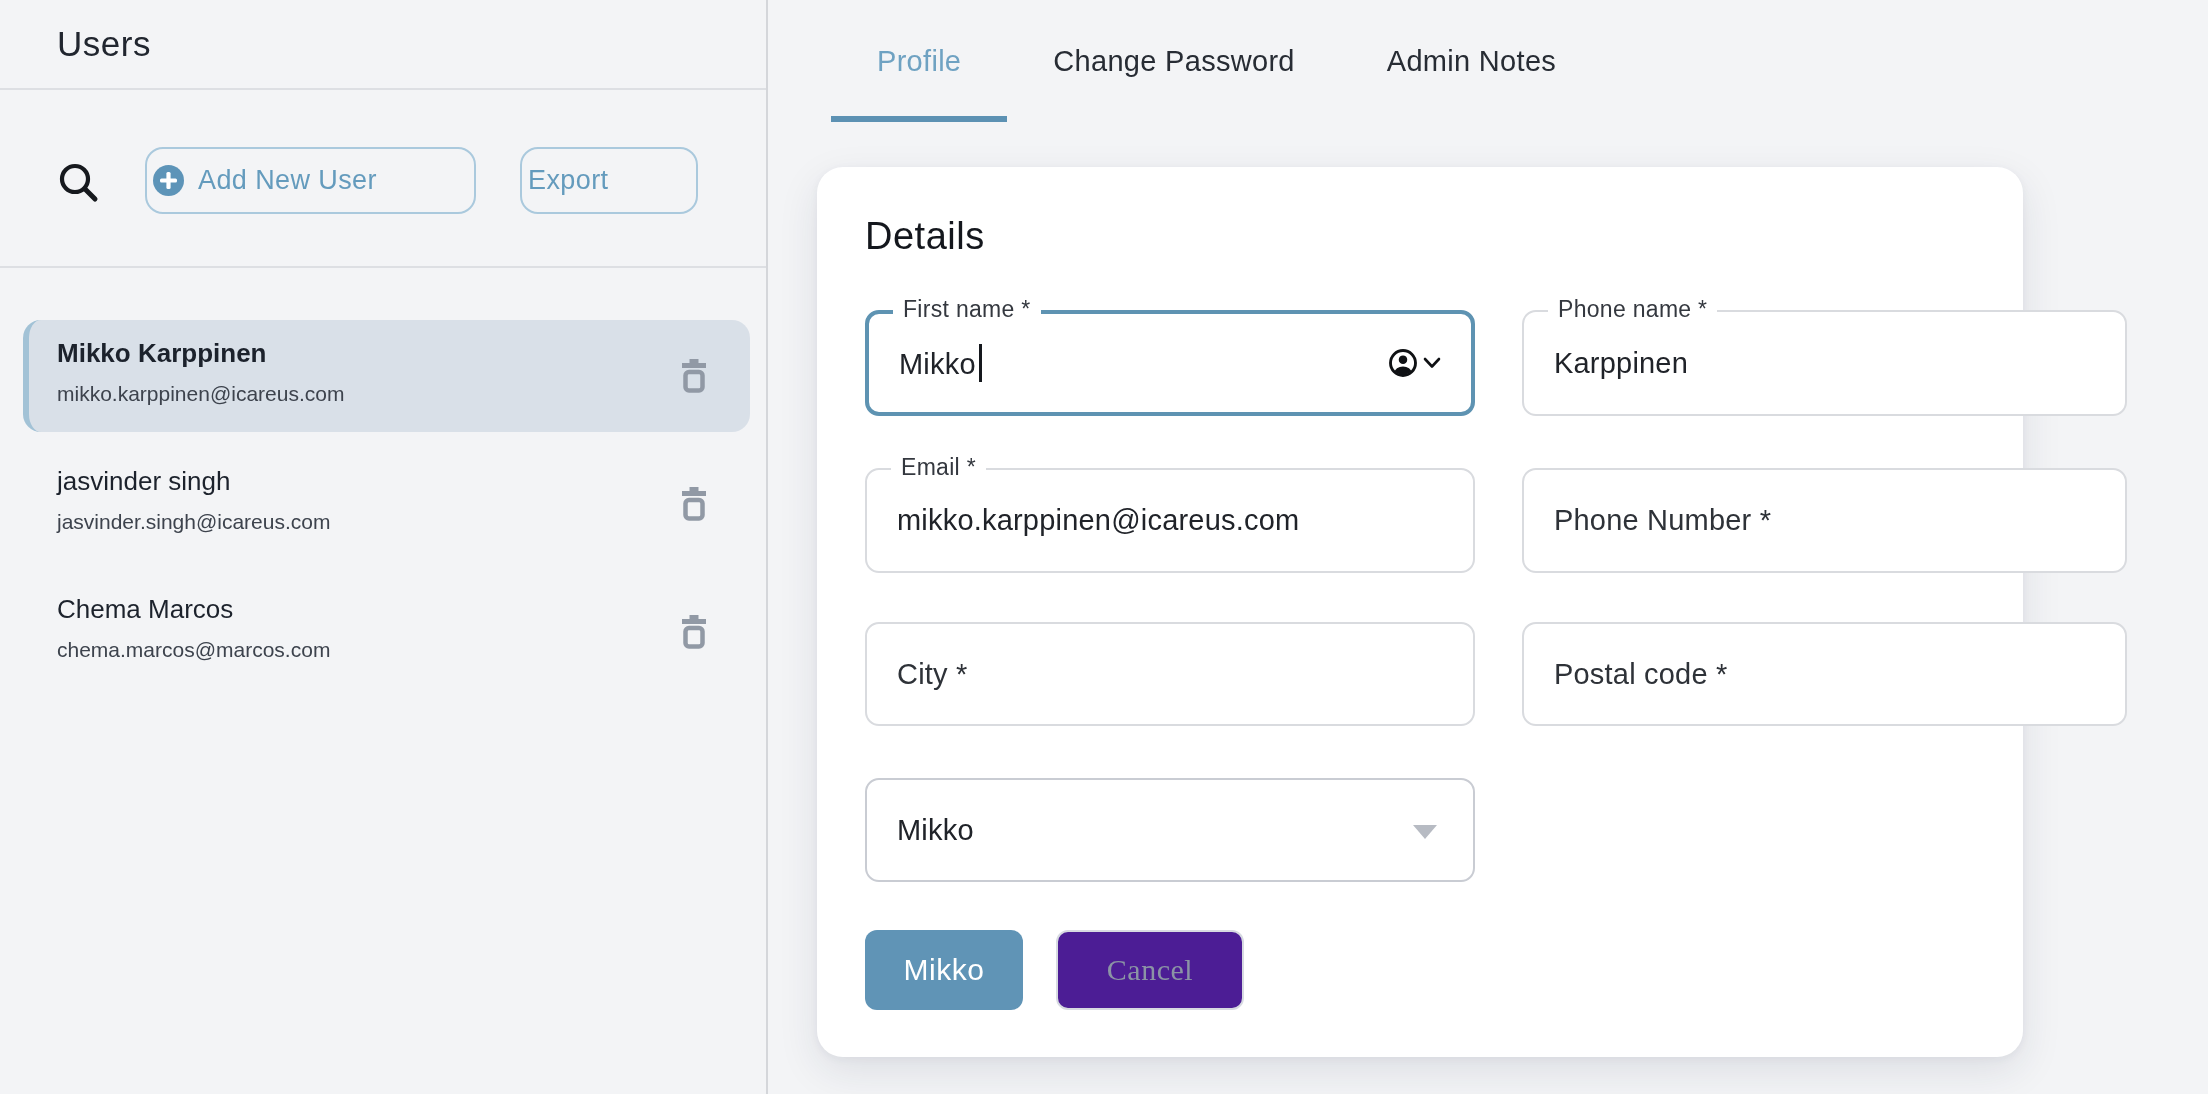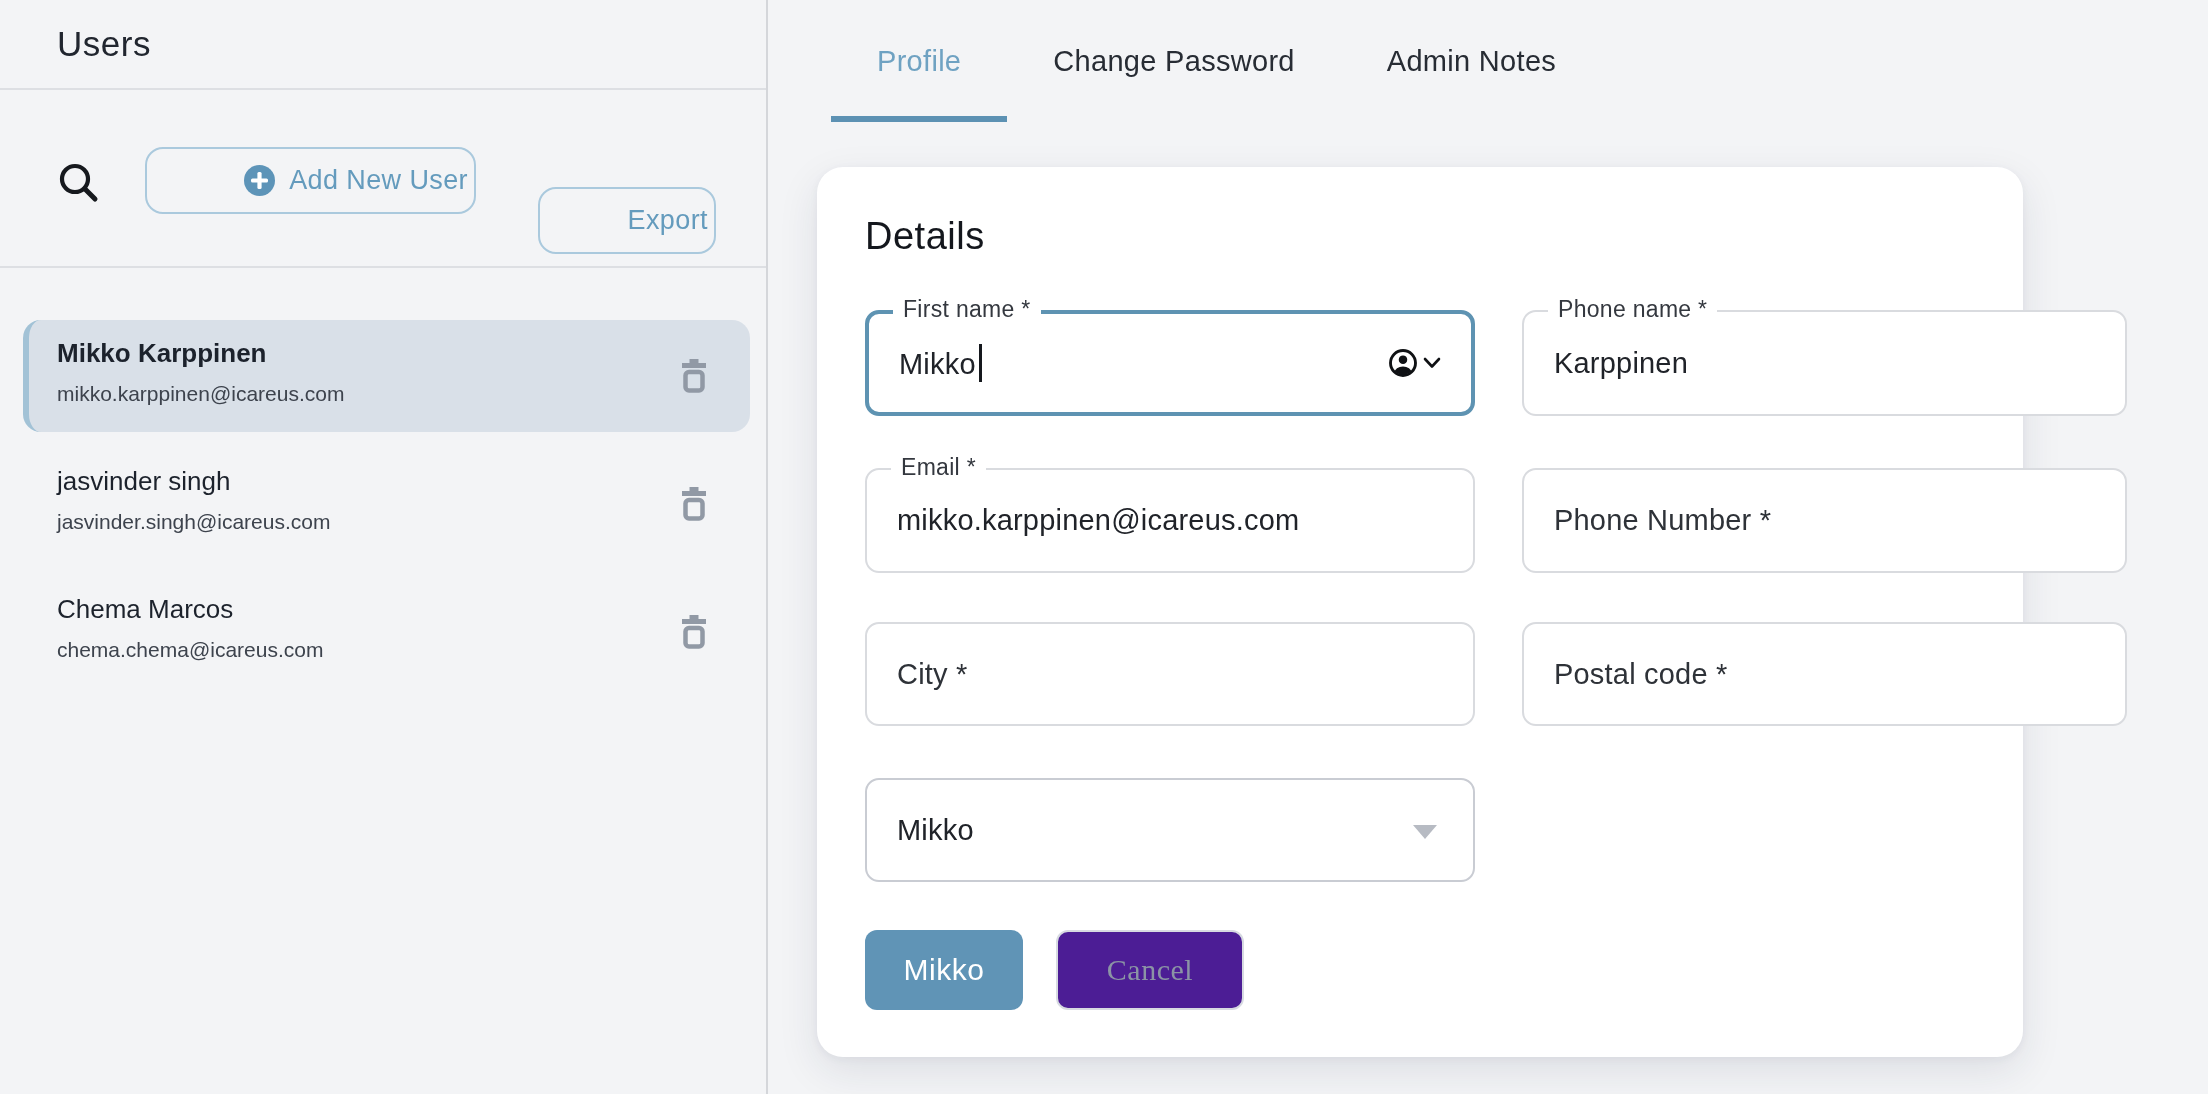--- a/index.html
+++ b/index.html
@@ -6,23 +6,23 @@
   body{font-family:"Liberation Sans", sans-serif; background:#f3f4f6;}
   .app{position:relative; width:2208px; height:1094px; background:#f3f4f6; overflow:hidden;}
 
   
   .sidebar{position:absolute; left:0; top:0; bottom:0; width:766px; border-right:2px solid #d4d6da; background:#f3f4f6;}
   .sidebar-title{position:absolute; left:57px; top:24px; font-size:35px; color:#21262f; letter-spacing:.5px;}
   .sb-divider{position:absolute; left:0; width:766px; height:2px; background:#dddfe3;}
   .sb-divider.d1{top:88px;}
   .sb-divider.d2{top:266px;}
   .search-btn{position:absolute; left:54px; top:158px; width:50px; height:50px; background:none; border:none; padding:0; cursor:pointer;}
-  .pill-btn{position:absolute; top:147px; height:67px; box-sizing:border-box; border:2px solid #aac9dd; border-radius:18px; background:transparent; color:#649bbd; font-size:27px; font-family:inherit; display:flex; align-items:center; justify-content:flex-end; gap:14px; cursor:pointer; letter-spacing:.4px;}
+  .pill-btn{position:absolute; top:147px; height:67px; box-sizing:border-box; border:2px solid #aac9dd; border-radius:18px; background:transparent; color:#649bbd; font-size:27px; font-family:inherit; display:flex; align-items:center; justify-content:flex-start; gap:14px; cursor:pointer; letter-spacing:.4px;}
   .add-btn{left:145px; width:331px;}
-  .export-btn{left:538px; width:178px;margin-top:40px;}
+  .export-btn{left:520px; width:178px;}
 
   .user-list{position:absolute; left:23px; top:320px; width:727px;text-align:right;}
   .user-item{position:relative; height:112px; border-radius:18px; margin-bottom:16px; box-sizing:border-box; cursor:pointer;}
   .user-item.selected{background:#d9e0e8; border-left:6px solid #a2c2d6;}
   .user-name{position:absolute; left:34px; top:18px; font-size:26px; color:#1c222c; white-space:nowrap;}
   .user-item.selected .user-name{font-weight:700; left:28px;}
   .user-email{position:absolute; left:34px; top:62px; font-size:21px; color:#3d434d; white-space:nowrap;}
   .user-item.selected .user-email{left:28px;}
   .trash-btn{position:absolute; right:36px; top:50%; transform:translateY(-50%); width:40px; height:46px; background:none; border:none; padding:0; cursor:pointer;}
 
@@ -118,21 +118,21 @@
             <svg width="32" height="40" viewBox="0 0 32 40">
               <path d="M4 8 h24 v5 H4 z M11.5 4 h9 v4 h-9 z" fill="#9199a5"></path>
               <rect x="7.5" y="17" width="17" height="18.5" rx="3.5" fill="none" stroke="#9199a5" stroke-width="4.5"></rect>
             </svg>
           </span>
         </button>
       </div>
 
       <div class="user-item">
         <div class="user-name">Chema Marcos</div>
-        <div class="user-email">chema.chema@icareus.com</div>
+        <div class="user-email">chema.marcos@marcos.com</div>
         <button class="trash-btn">
           <span>
             <svg width="32" height="40" viewBox="0 0 32 40">
               <path d="M4 8 h24 v5 H4 z M11.5 4 h9 v4 h-9 z" fill="#9199a5"></path>
               <rect x="7.5" y="17" width="17" height="18.5" rx="3.5" fill="none" stroke="#9199a5" stroke-width="4.5"></rect>
             </svg>
           </span>
         </button>
       </div>
 

